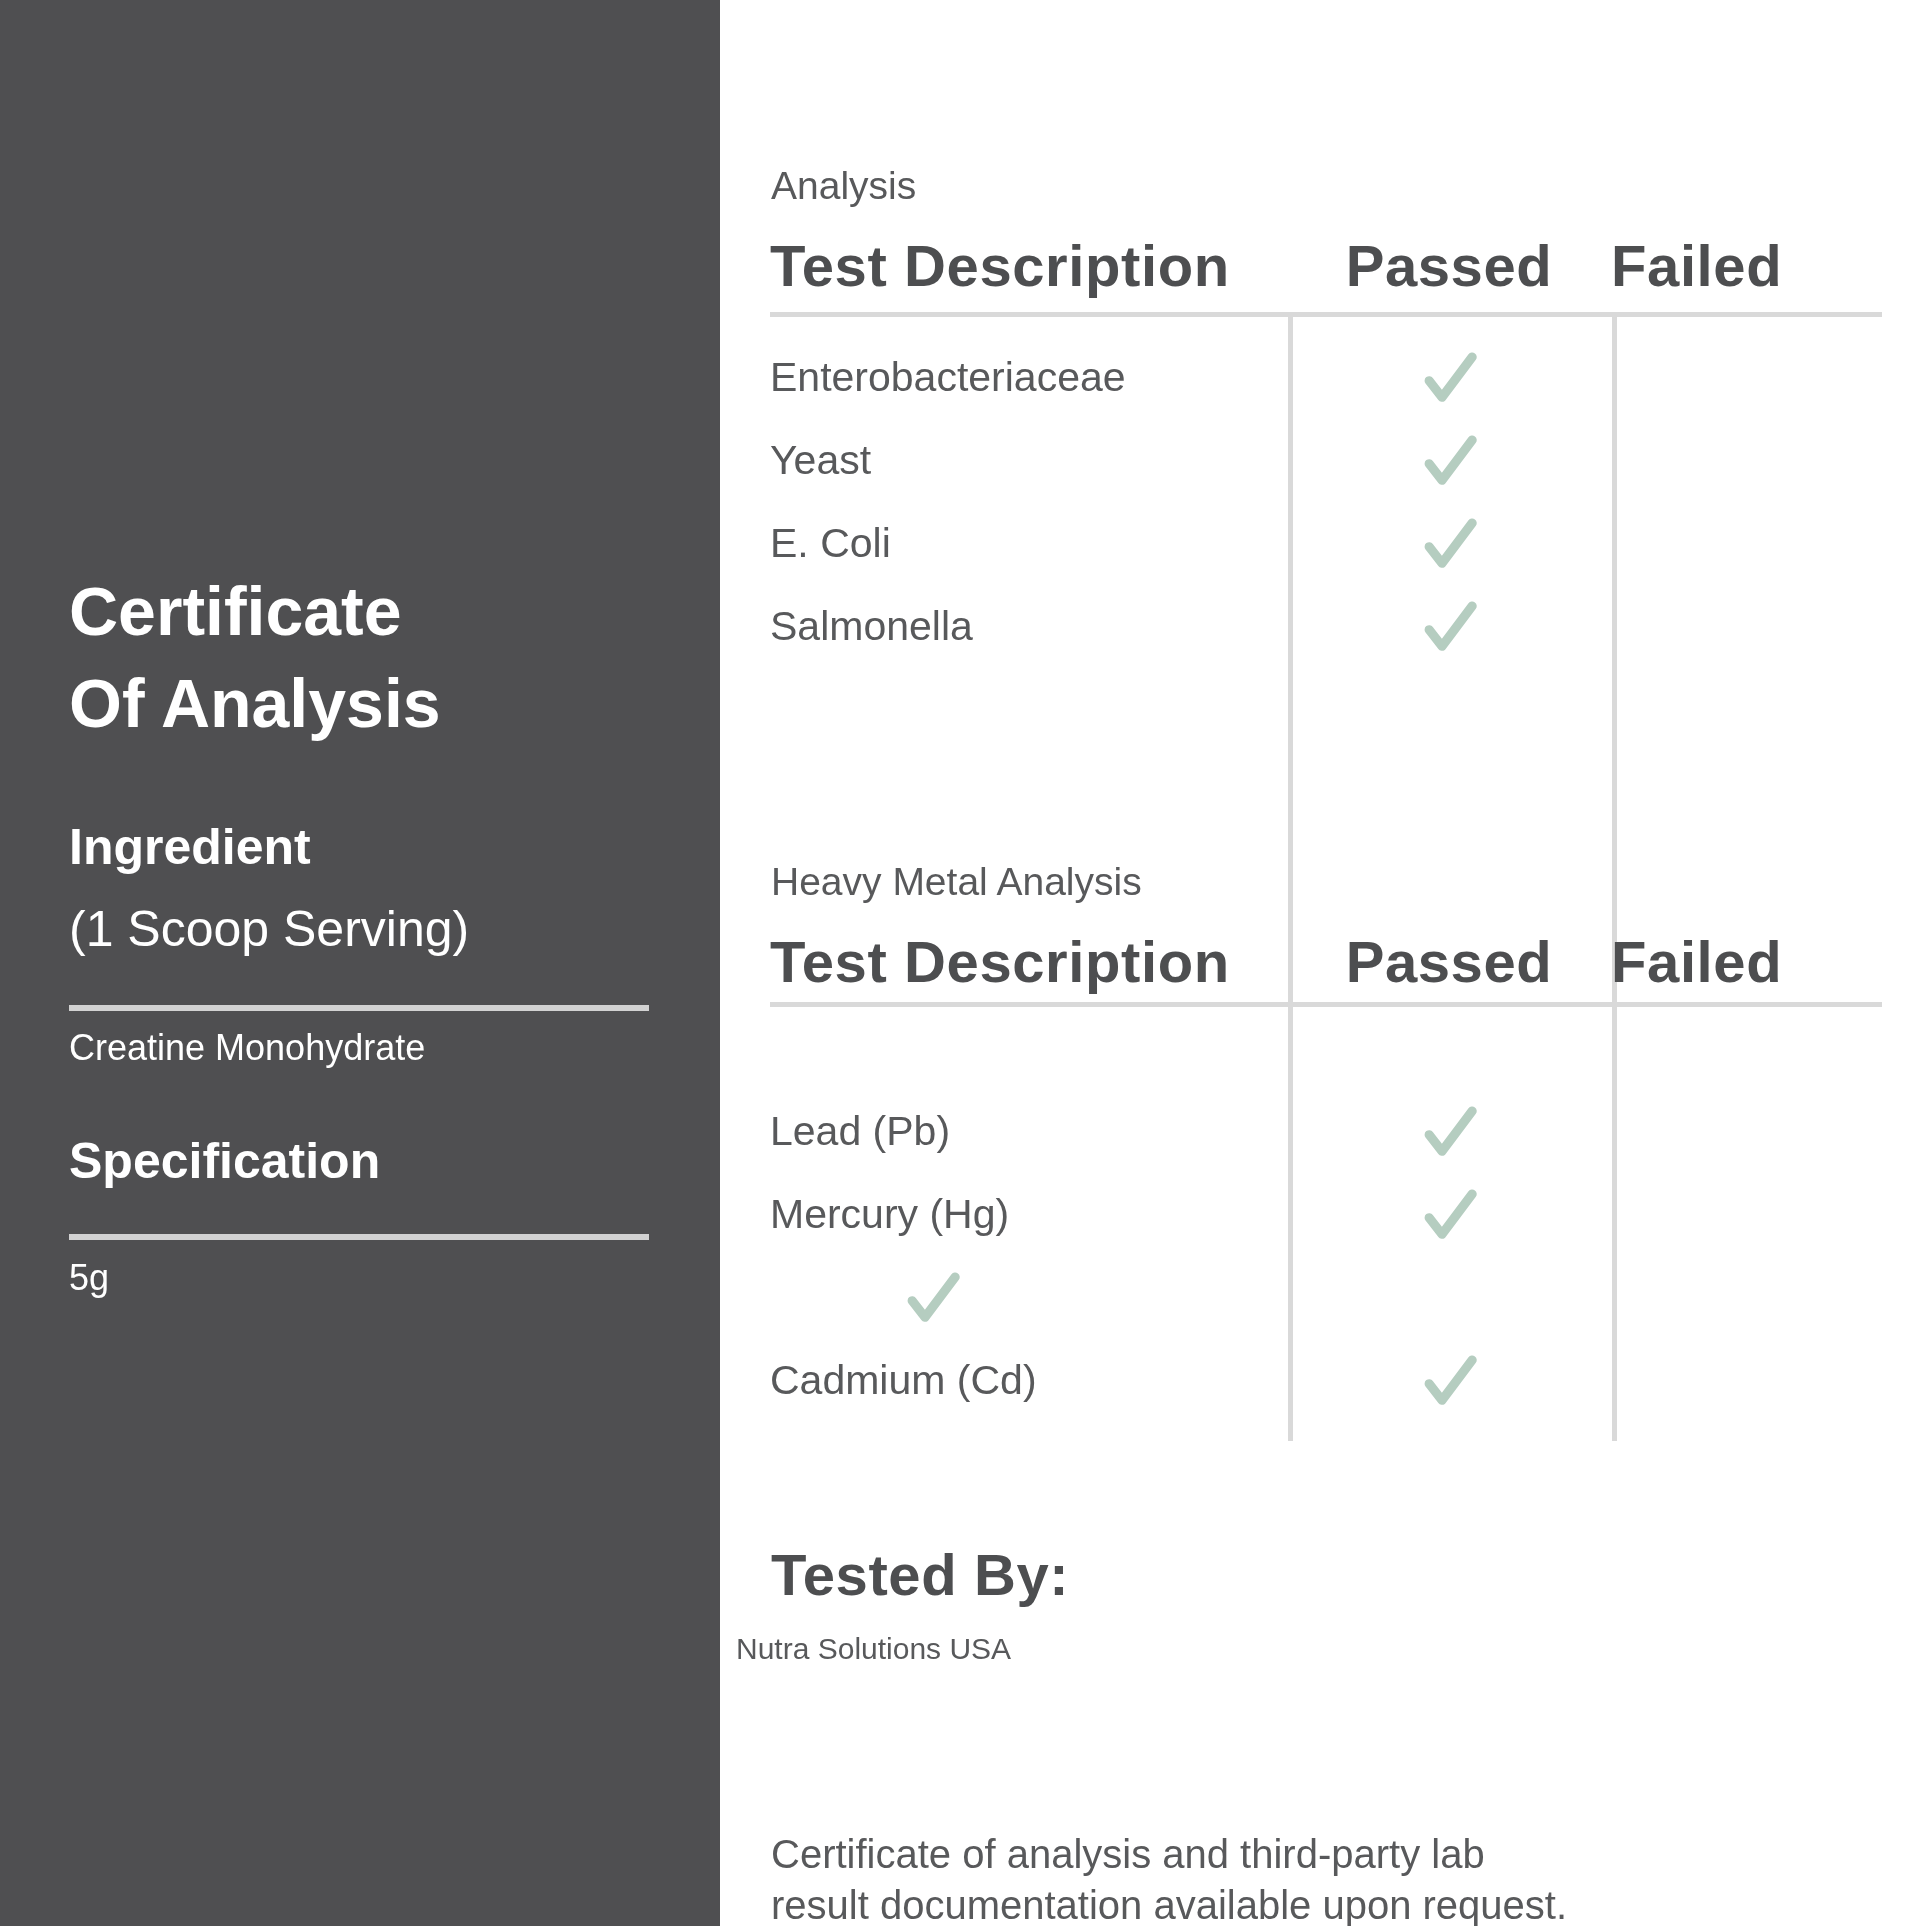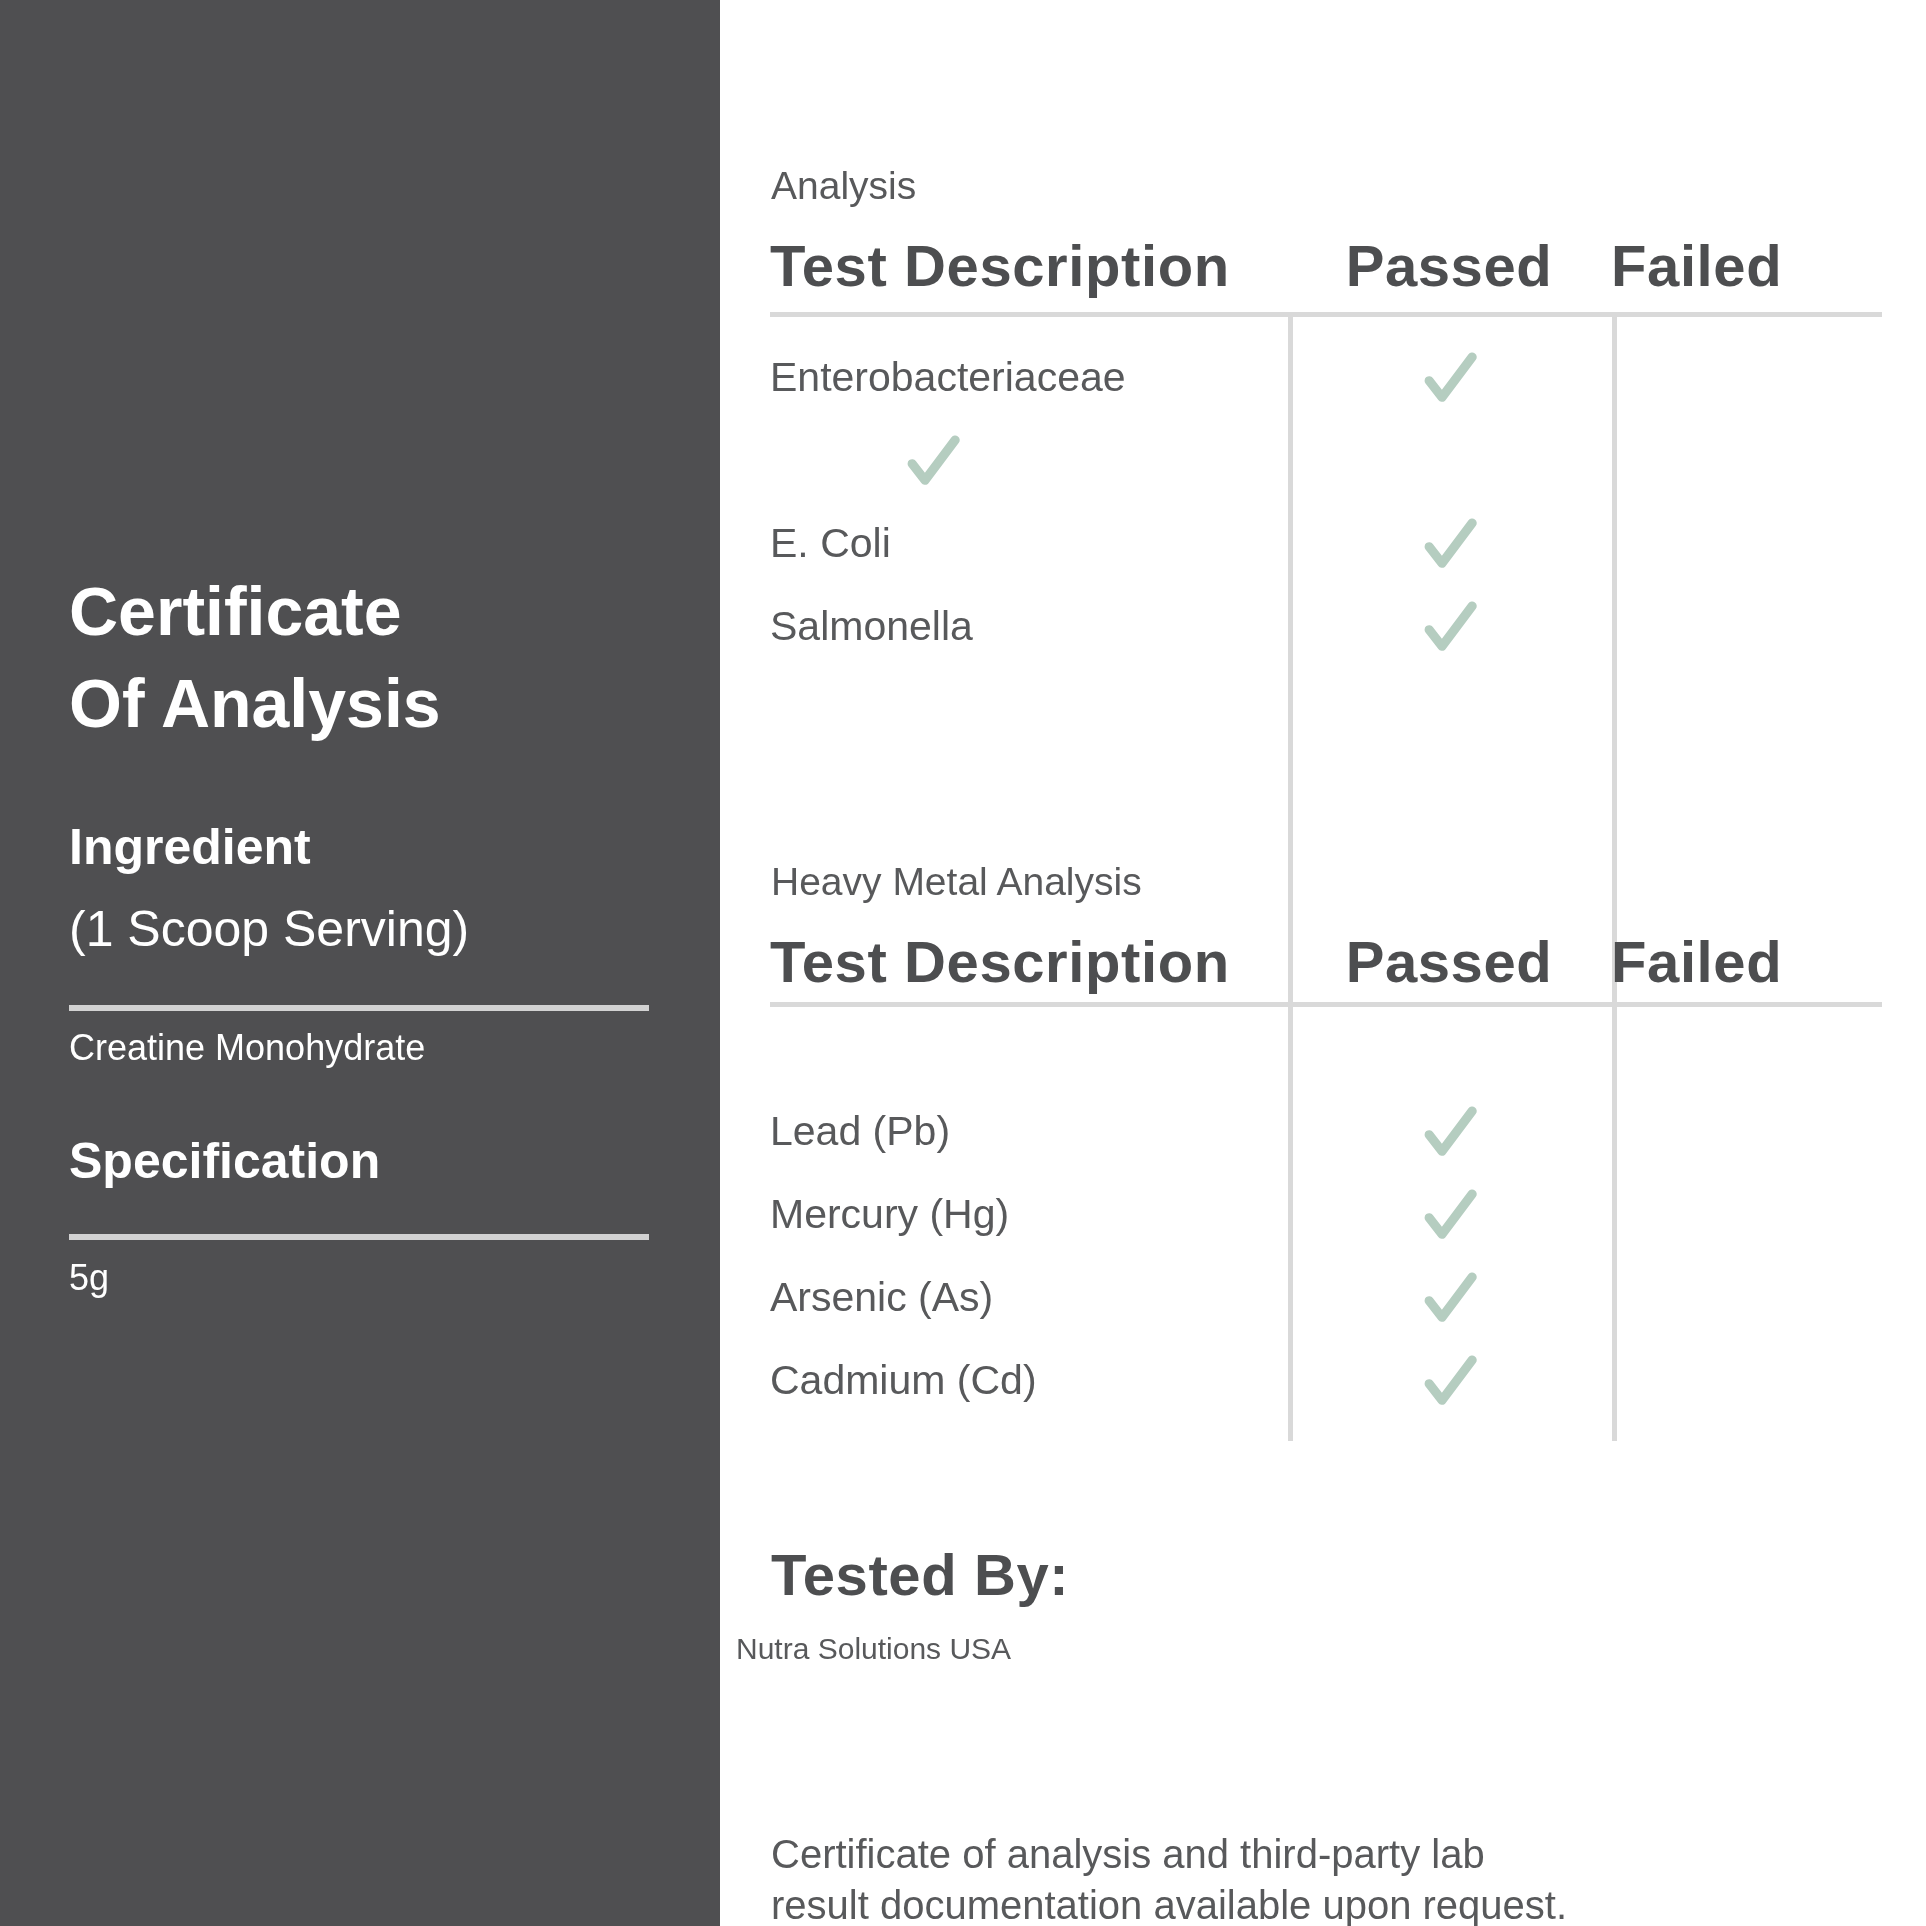--- a/index.html
+++ b/index.html
@@ -153,20 +153,21 @@
           <path d="M10 27 L19.5 38 L39 9"></path>
         </svg>
     </div>
     <div class="fail">
       <svg class="check" viewBox="0 0 48 48" style="visibility: hidden;">
           <path d="M10 27 L19.5 38 L39 9"></path>
         </svg>
     </div>
   </div>
   <div class="trow">
+    <div class="label">Yeast</div>
     <div class="pass">
       <svg class="check" viewBox="0 0 48 48">
           <path d="M10 27 L19.5 38 L39 9"></path>
         </svg>
     </div>
     <div class="fail">
       <svg class="check" viewBox="0 0 48 48" style="visibility: hidden;">
           <path d="M10 27 L19.5 38 L39 9"></path>
         </svg>
     </div>
@@ -230,21 +231,20 @@
           <path d="M10 27 L19.5 38 L39 9"></path>
         </svg>
     </div>
     <div class="fail">
       <svg class="check" viewBox="0 0 48 48" style="visibility: hidden;">
           <path d="M10 27 L19.5 38 L39 9"></path>
         </svg>
     </div>
   </div>
   <div class="trow">
-    <div class="label">Arsenic (As)</div>
     <div class="pass">
       <svg class="check" viewBox="0 0 48 48">
           <path d="M10 27 L19.5 38 L39 9"></path>
         </svg>
     </div>
     <div class="fail">
       <svg class="check" viewBox="0 0 48 48" style="visibility: hidden;">
           <path d="M10 27 L19.5 38 L39 9"></path>
         </svg>
     </div>

